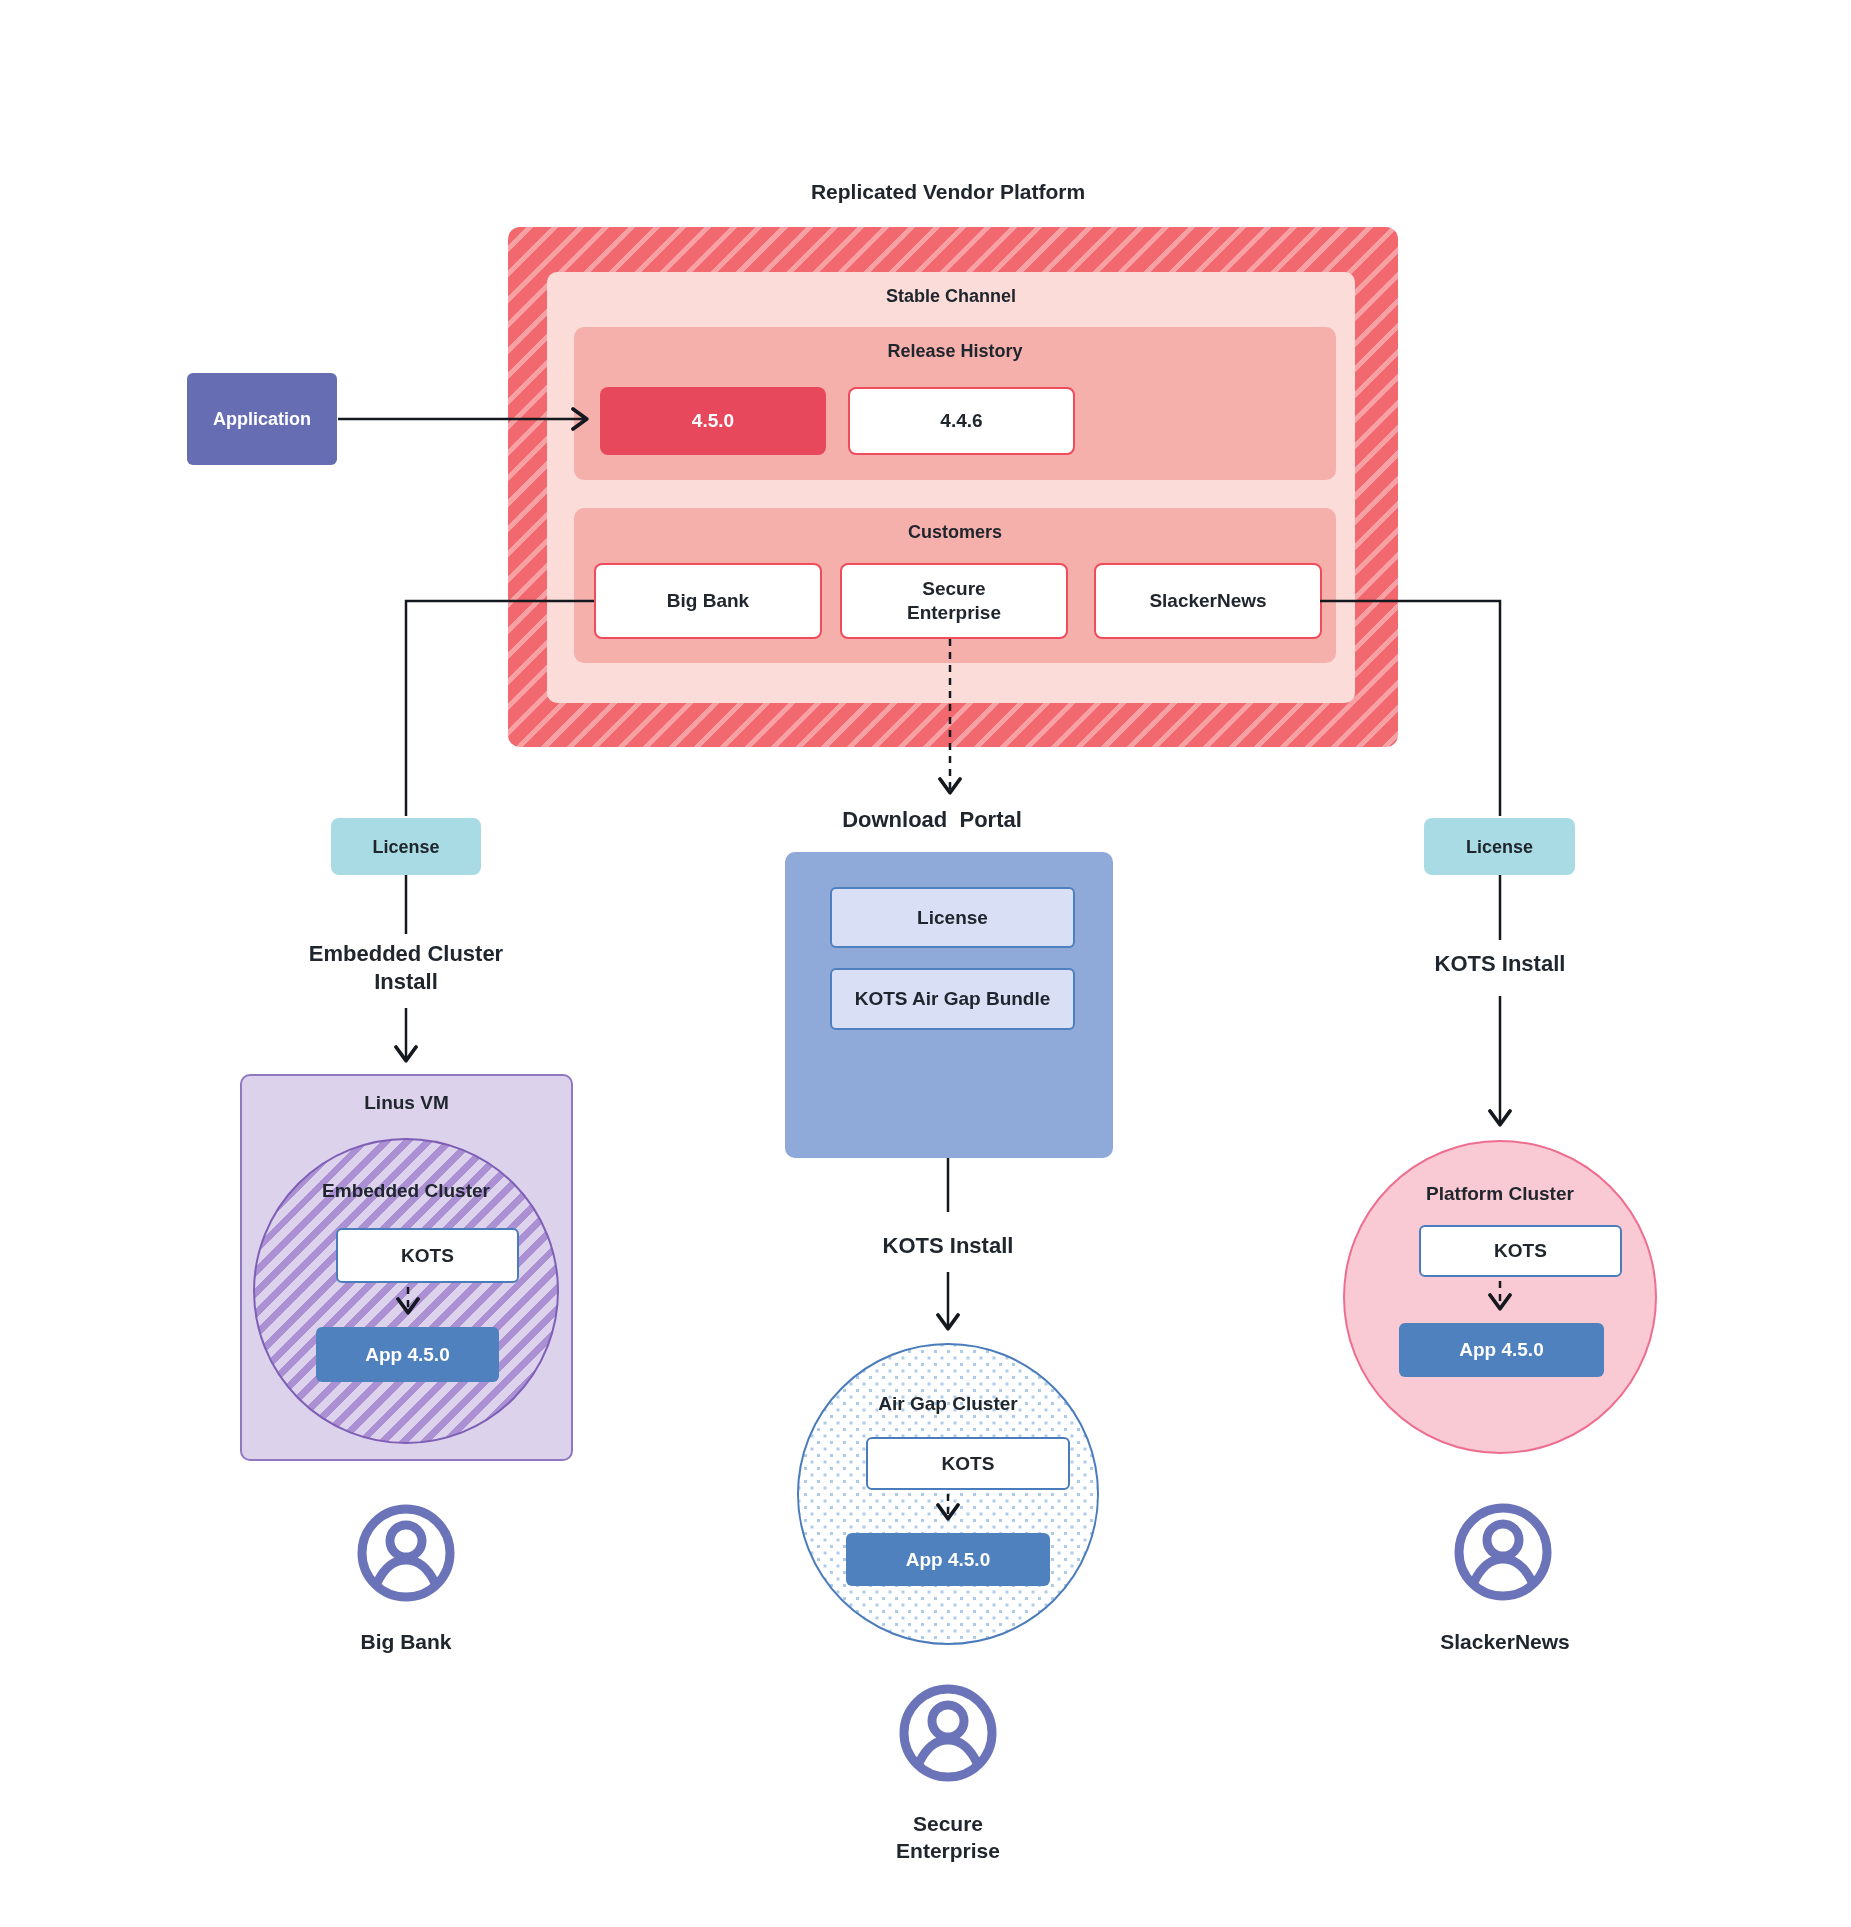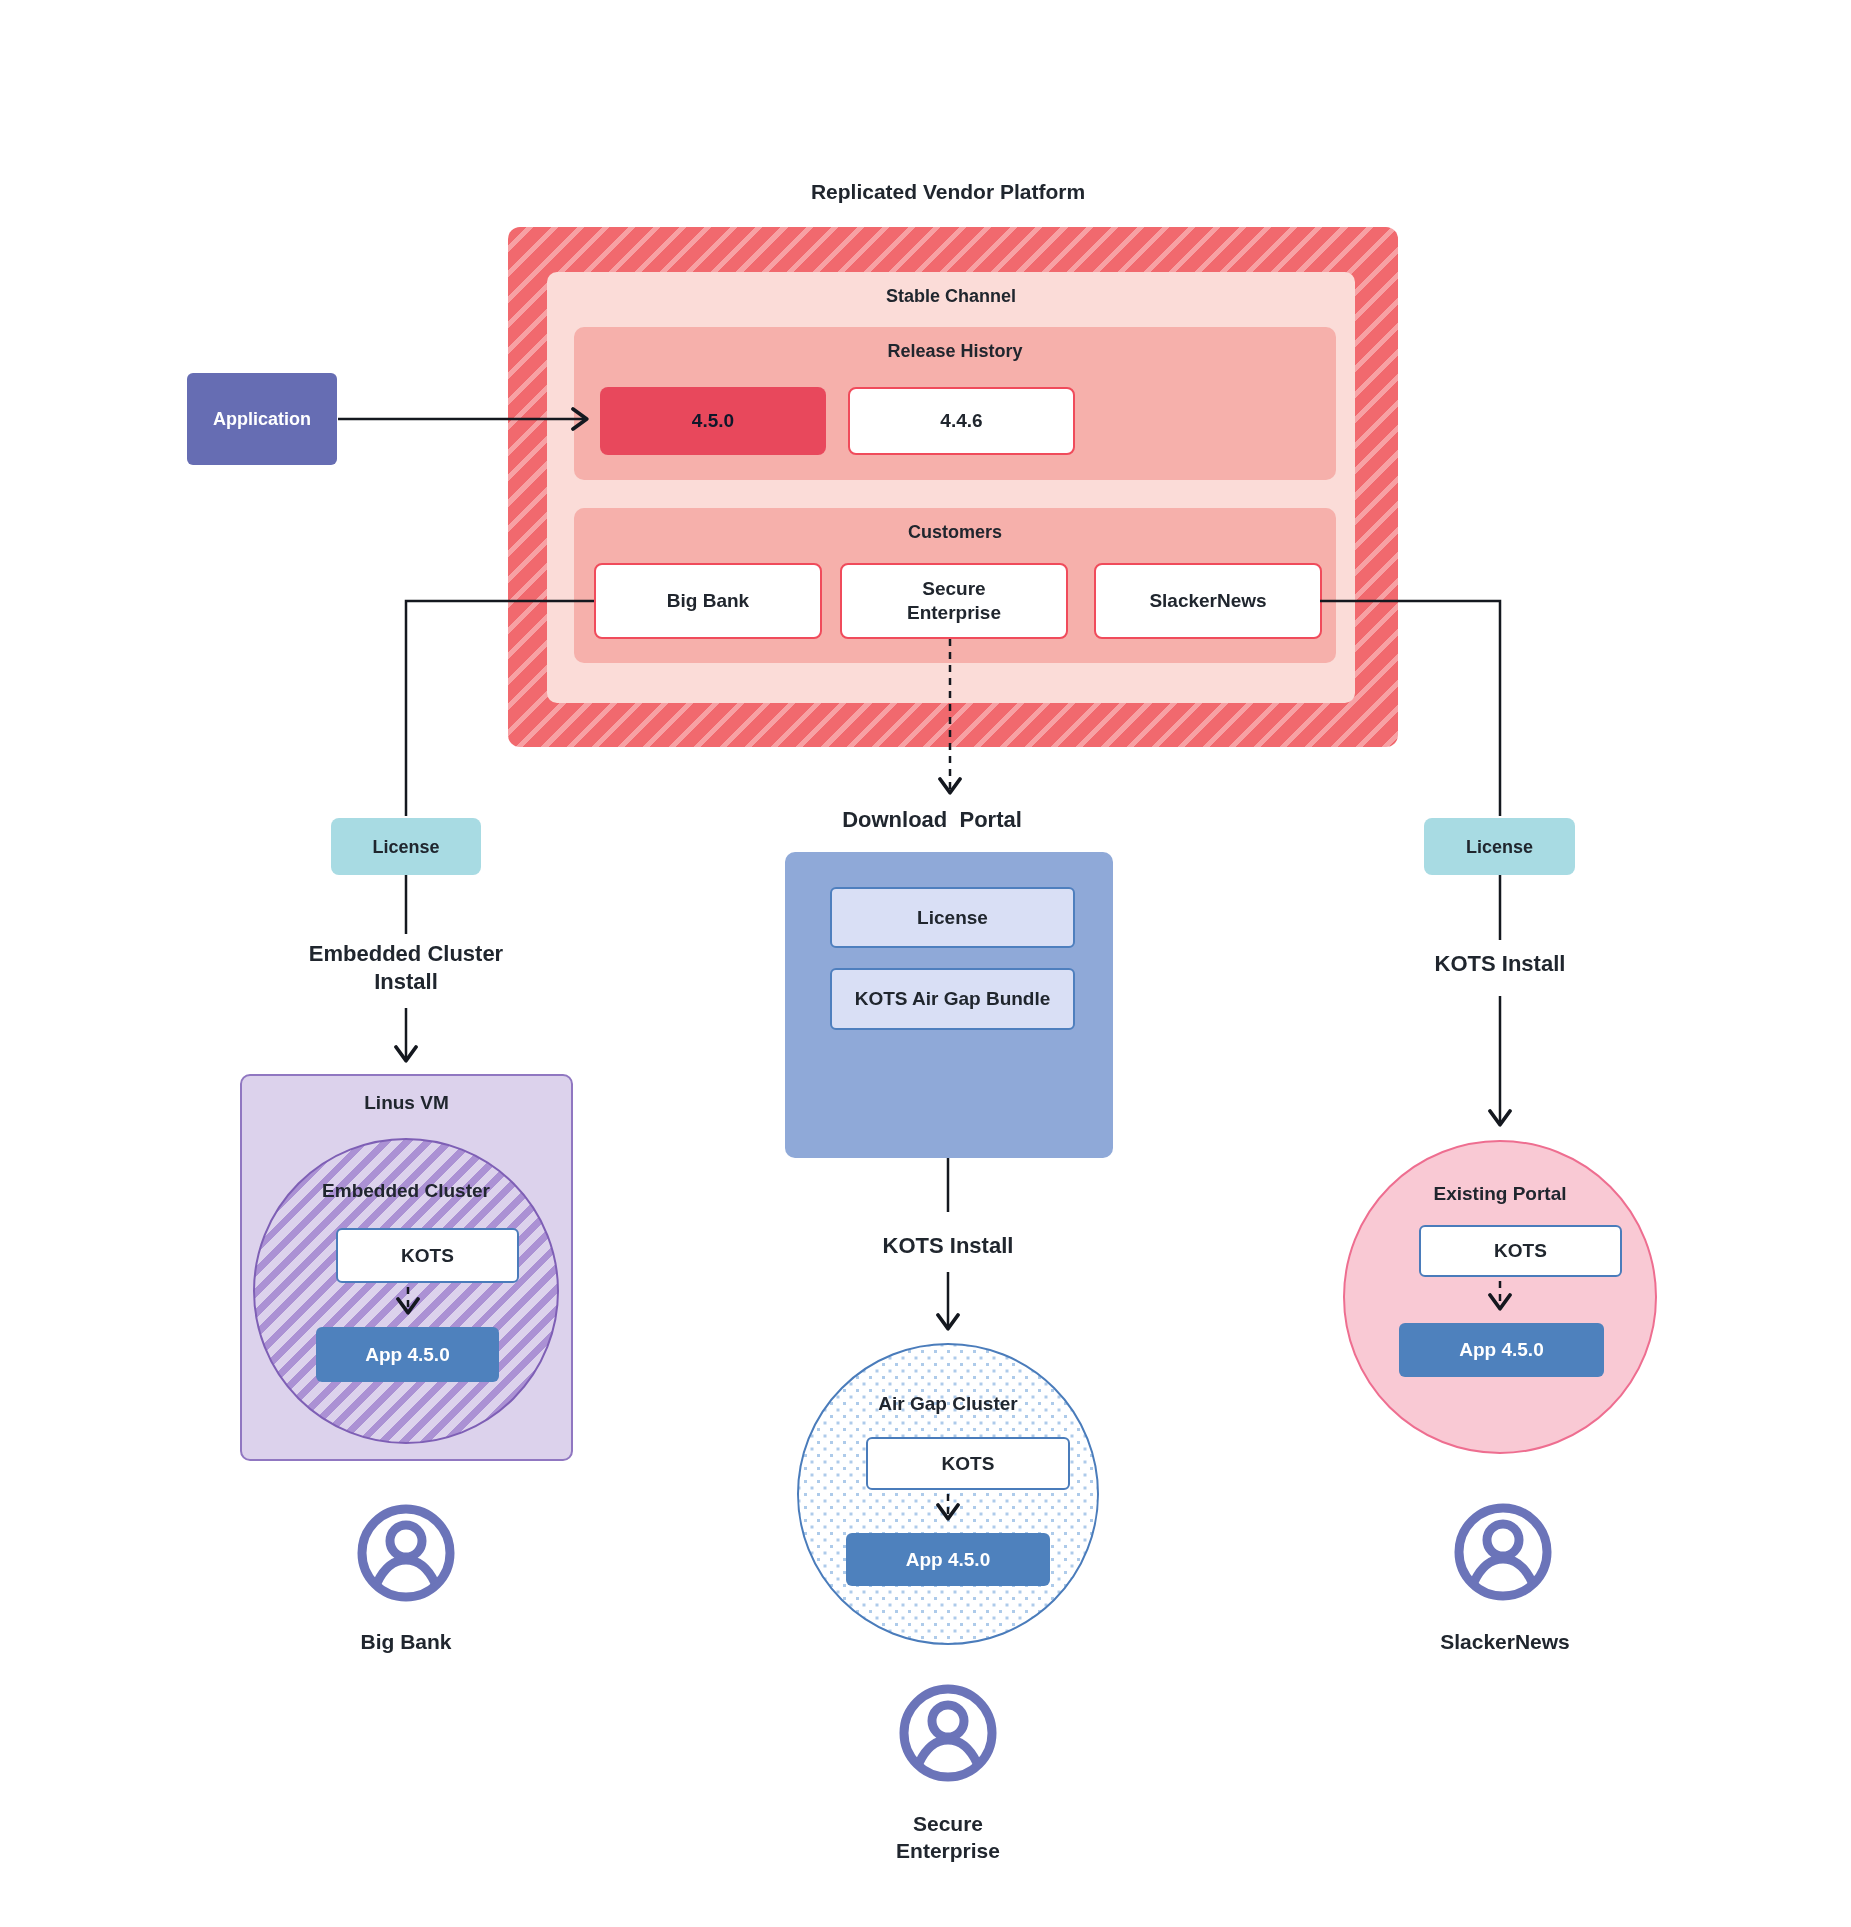--- a/index.html
+++ b/index.html
@@ -26,21 +26,21 @@
   
   #title{left:648px;top:180px;width:600px;text-align:center;font-size:21px;font-weight:600;}
   #outer{
     left:508px;top:227px;width:890px;height:520px;border-radius:12px;
     background:repeating-linear-gradient(135deg,#F1696E 0 13px,#F7A1A4 13px 18px);
   }
   #sc{left:547px;top:272px;width:808px;height:431px;background:#FBDCD8;border-radius:10px;}
   #sc-label{left:547px;top:286px;width:808px;}
   #rh{left:574px;top:327px;width:762px;height:153px;background:#F6B0AB;border-radius:10px;}
   #rh-label{left:574px;top:341px;width:762px;}
-  #rel450{left:600px;top:387px;width:226px;height:68px;background:#E8485C;color:#0f172a;border-radius:8px;}
+  #rel450{left:600px;top:387px;width:226px;height:68px;background:#E8485C;color:#ffffff;border-radius:8px;}
   #rel446{left:848px;top:387px;width:227px;height:68px;background:#fff;border:2px solid #F04B5B;border-radius:8px;}
   #cust{left:574px;top:508px;width:762px;height:155px;background:#F6B0AB;border-radius:10px;}
   #cust-label{left:574px;top:522px;width:762px;}
   .cust-box{background:#fff;border:2px solid #F04B5B;border-radius:8px;}
   #c1{left:594px;top:563px;width:228px;height:76px;}
   #c2{left:840px;top:563px;width:228px;height:76px;}
   #c2 span{display:inline-block;width:130px;}
   #c3{left:1094px;top:563px;width:228px;height:76px;}
 
   #app{left:187px;top:373px;width:150px;height:92px;background:#666DB3;color:#fff;border-radius:6px;font-size:18px;}
@@ -116,21 +116,21 @@
   <div class="abs" id="agcirc"></div>
   <div class="abs" id="excirc"></div>
 
   <div class="abs" id="title">Replicated Vendor Platform</div>
   <div class="panel-label" id="sc-label">Stable Channel</div>
   <div class="panel-label" id="rh-label">Release History</div>
   <div class="panel-label" id="cust-label">Customers</div>
   <div class="panel-label" id="linus-label">Linus VM</div>
   <div class="panel-label" id="ecirc-label">Embedded Cluster</div>
   <div class="panel-label" id="agcirc-label">Air Gap Cluster</div>
-  <div class="panel-label" id="excirc-label">Existing Portal</div>
+  <div class="panel-label" id="excirc-label">Platform Cluster</div>
 
   <div class="box" id="rel450">4.5.0</div>
   <div class="box" id="rel446">4.4.6</div>
 
   <div class="box cust-box" id="c1">Big Bank</div>
   <div class="box cust-box" id="c2">
       <span>Secure Enterprise</span>
     </div>
   <div class="box cust-box" id="c3">SlackerNews</div>
 

